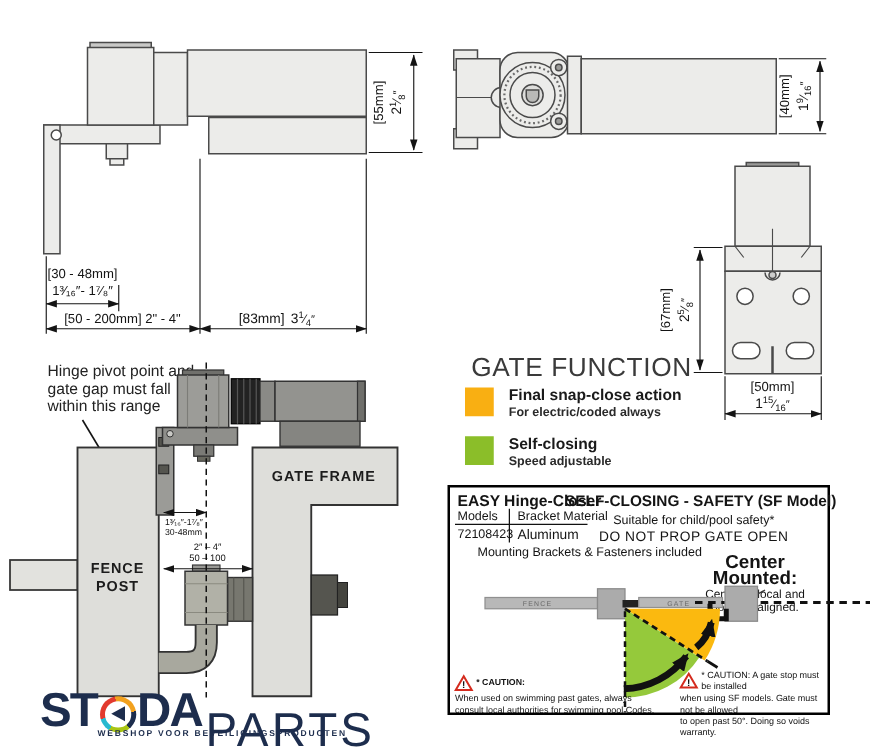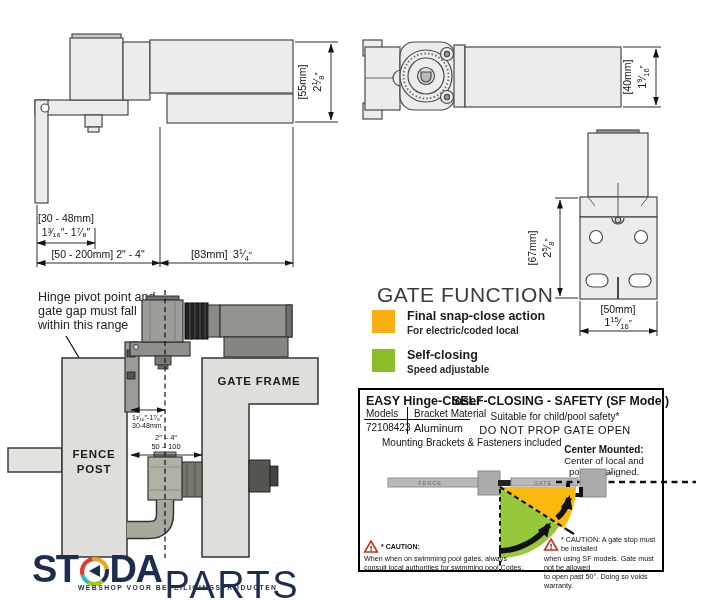--- a/index.html
+++ b/index.html
@@ -34,21 +34,21 @@
   .ib-underline{left:4px;top:29px;width:106px;height:1px;background:#111;}
   .ib-divider{left:47px;top:17px;width:1px;height:27px;background:#111;}
   .ib-d1{left:6px;top:32px;font-size:10px;}
   .ib-d2{left:54px;top:32px;font-size:11px;}
   .ib-included{left:6px;top:47px;font-size:10px;margin-left:16px;}
   .ib-right{left:92px;top:4px;width:206px;text-align:center;}
   .ib-rtitle{font-size:12.3px;font-weight:700;white-space:nowrap;}
   .ib-rsub1{font-size:10px;margin-top:3px;}
   .ib-rsub2{font-size:11px;letter-spacing:.4px;margin-top:2px;}
   .ib-center{left:193px;top:54px;width:102px;text-align:center;font-size:9.5px;line-height:11px;}
-  .ib-center b{font-size:10px;}
+  .ib-center b{font-size:15px;}
   .caution{font-size:7.2px;line-height:9px;color:#111;}
   .caution .ct{font-weight:700;font-size:7px;}
   .caution-left{left:4px;top:150px;width:170px;}
   .caution-right{left:184px;top:145px;width:118px;}
   .c-row{display:flex;align-items:center;gap:3px;margin-bottom:1px;}
 
   
   .logo{left:32px;top:550px;display:flex;align-items:center;height:38px;}
   .logo-bold{font-size:38px;font-weight:800;color:#1D2D4D;letter-spacing:-1.5px;line-height:38px;}
   .logo-light{font-size:38px;font-weight:300;color:#1D2D4D;letter-spacing:2.5px;line-height:38px;margin-left:3px;margin-top:32px;}
@@ -222,21 +222,21 @@
     <text class="fsml2" x="158" y="163" text-anchor="middle">50 – 100</text>
     <line x1="123" y1="169" x2="194" y2="169" stroke="#141414" stroke-width="0.9" marker-start="url(#ahD)" marker-end="url(#ahD)"></line>
   </g>
 </svg>
 
 <div class="abs gf-title">GATE FUNCTION</div>
 <div class="abs gf-item" style="left:356px;top:310px">
   <div class="gf-swatch" style="background:#F9AF12"></div>
   <div>
     <div class="gf-label">Final snap-close action</div>
-    <div class="gf-sub">For electric/coded local</div>
+    <div class="gf-sub">For electric/coded always</div>
   </div>
 </div>
 <div class="abs gf-item" style="left:356px;top:349px">
   <div class="gf-swatch" style="background:#8BBE29"></div>
   <div>
     <div class="gf-label">Self-closing</div>
     <div class="gf-sub">Speed adjustable</div>
   </div>
 </div>
 
@@ -288,21 +288,21 @@
   </svg>
 
   <div class="abs caution caution-left">
     <div class="c-row">
       <svg width="14" height="13" viewBox="0 0 14 13">
         <path d="M7,1 L13.4,12 H0.6 Z" fill="#fff" stroke="#D42B1E" stroke-width="1.6"></path>
         <text x="7" y="10.6" text-anchor="middle" style="font-size:8px;font-weight:700;fill:#111">!</text>
       </svg>
       <span class="ct">* CAUTION:</span>
     </div>
-    <div>When when on swimming pool gates, always</div>
+    <div>When used on swimming past gates, always</div>
     <div>consult local authorities for swimming pool Codes.</div>
   </div>
 
   <div class="abs caution caution-right">
     <div class="c-row">
       <svg width="14" height="13" viewBox="0 0 14 13">
         <path d="M7,1 L13.4,12 H0.6 Z" fill="#fff" stroke="#D42B1E" stroke-width="1.6"></path>
         <text x="7" y="10.6" text-anchor="middle" style="font-size:8px;font-weight:700;fill:#111">!</text>
       </svg>
       <span>* CAUTION: A gate stop must be installed</span>

